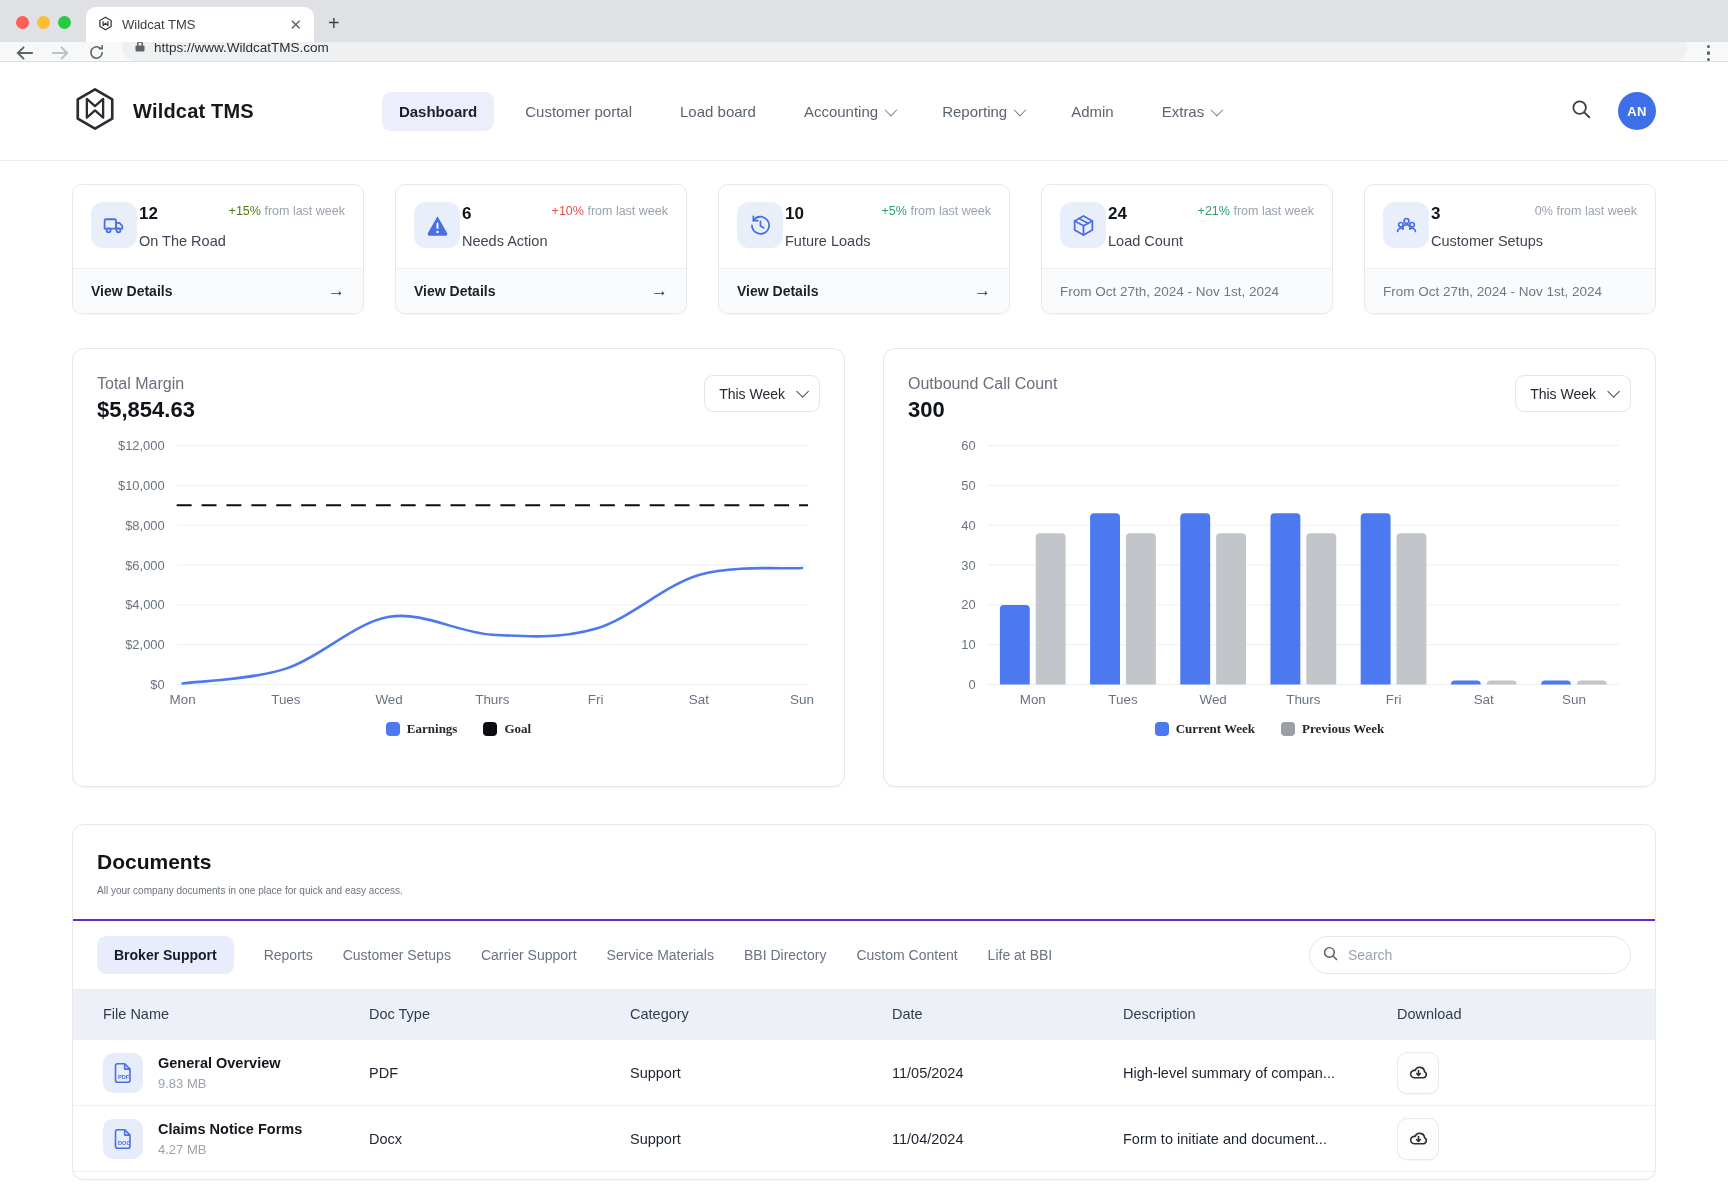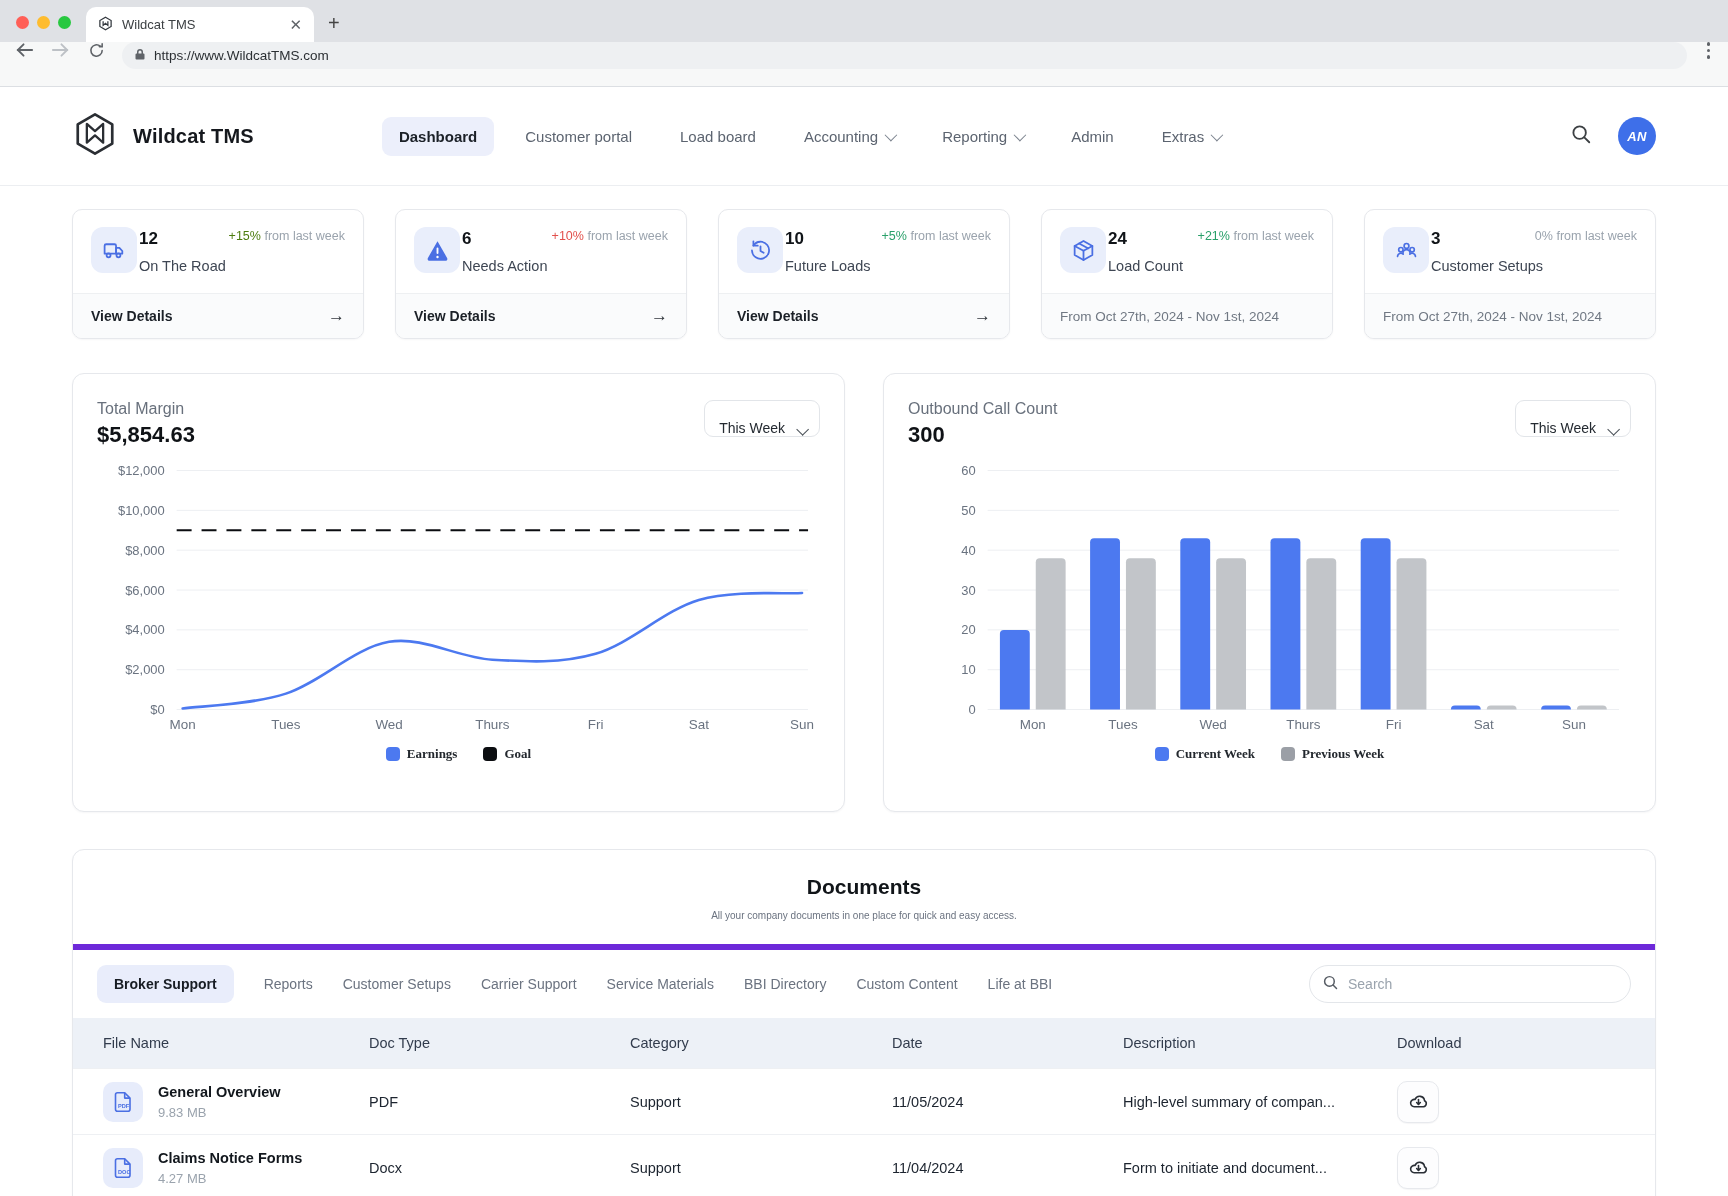--- a/index.html
+++ b/index.html
@@ -9,41 +9,41 @@
   
   .tabstrip { height:42px; background:#dfe1e5; position:relative; display:flex; align-items:flex-end; }
   .traffic { position:absolute; left:16px; top:16px; display:flex; gap:8px; }
   .dot { width:13px; height:13px; border-radius:50%; }
   .dot.r{background:#ff5f57;} .dot.y{background:#febc2e;} .dot.g{background:#28c840;}
   .tab { margin-left:86px; width:228px; height:35px; background:#fff; border-radius:10px 10px 0 0;
     display:flex; align-items:center; gap:9px; padding:0 12px; font-size:13px; color:#3c4043; }
   .tab .title { flex:1; white-space:nowrap; overflow:hidden; }
   .tab .close { color:#5f6368; font-size:15px; line-height:1; cursor:default; }
   .newtab { margin:0 0 9px 14px; font-size:20px; color:#444; line-height:1; }
-  .toolbar { height:45px; background:#f7f8f8; display:flex; align-items:flex-start; gap:16px;
+  .toolbar { height:20px; background:#f7f8f8; display:flex; align-items:flex-end; gap:16px;
     padding:0 14px; border-bottom:1px solid #dcdfe3; }
   .navbtn { width:20px; text-align:center; color:#5f6368; }
   .navbtn svg { display:block; margin:auto; }
   .omnibox { flex:1; height:27px; background:#eef0f2; border-radius:14px; display:flex;
     align-items:center; gap:8px; padding:0 12px; font-size:13.5px; color:#2b2f33; }
   .kebab { display:flex; flex-direction:column; gap:3px; padding:0 4px; }
   .kebab i { width:3.5px; height:3.5px; border-radius:50%; background:#5f6368; }
 
   
   .site-header { height:99px; display:flex; align-items:center; padding:0 72px;
     border-bottom:1px solid #eceef1; background:#fff; }
   .brand { display:flex; align-items:center; gap:15px; }
   .brand-name { font-size:20px; font-weight:700; color:#15181d; letter-spacing:.2px; }
   .main-nav { display:flex; align-items:center; gap:14px; margin-left:128px; }
   .nav-item { padding:11px 17px; font-size:15px; color:#5c6470; border-radius:9px;
     display:flex; align-items:center; gap:7px; cursor:default; white-space:nowrap; }
   .nav-item.active { background:#eceffb; color:#1b2027; font-weight:600; }
   .chev { width:9px; height:9px; border-right:1.7px solid #7a828d; border-bottom:1.7px solid #7a828d;
     transform:rotate(45deg) translateY(-2px); }
-  .header-right { margin-left:auto; display:flex; align-items:center; gap:26px;font-style:italic; }
+  .header-right { margin-left:auto; display:flex; align-items:center; gap:26px; }
   .avatar { width:38px; height:38px; border-radius:50%; background:#3e6fe9; color:#fff;
     font-size:13px; font-weight:700; display:grid; place-items:center; letter-spacing:.3px; }
 
   
   .stats { display:flex; gap:31px; padding:23px 72px 0; }
   .stat-card { flex:1; border:1px solid #e6e8ec; border-radius:10px; background:#fff;
     overflow:hidden; box-shadow:0 1px 2px rgba(16,24,40,.04); }
   .stat-body { position:relative; display:flex; gap:2px; padding:17px 18px 19px; }
   .icon-tile { width:46px; height:46px; border-radius:12px; background:#e9eefb;
     display:grid; place-items:center; flex:none; }
@@ -57,31 +57,31 @@
   .arrow-glyph { font-size:17px; color:#30353b; }
 
   
   .charts { display:flex; gap:38px; padding:34px 72px 0; }
   .chart-card { flex:1; border:1px solid #e6e8ec; border-radius:12px; background:#fff;
     padding:26px 24px 14px; height:439px; box-shadow:0 1px 2px rgba(16,24,40,.04); }
   .chart-head { display:flex; justify-content:space-between; align-items:flex-start; }
   .chart-title { font-size:16px; color:#68707c; font-weight:500; }
   .chart-value { font-size:22px; font-weight:800; color:#0f1216; margin-top:4px; }
   .select-pill { height:37px; border:1px solid #e2e5e9; border-radius:9px; background:#fff;
-    display:flex; align-items:flex-end; gap:11px; padding:0 14px; font-size:14px; color:#242a31; cursor:default; }
+    display:flex; align-items:center; gap:11px; padding:0 14px; font-size:14px; color:#242a31; cursor:default; }
   .select-pill .chev { transform:rotate(45deg) translateY(-3px); border-color:#4a5158; }
   .chart-svg { width:100%; height:272px; margin-top:16px; display:block; }
   .legend { display:flex; justify-content:center; gap:26px; margin-top:10px; }
   .legend-item { display:flex; align-items:center; gap:7px; font-size:13px; font-weight:600; color:#23282e;font-family:Liberation Serif, serif; }
   .legend-swatch { width:14px; height:14px; border-radius:4px; }
 
   
   .docs-card { margin:37px 72px 0; border:1px solid #e6e8ec; border-radius:12px; background:#fff;
     box-shadow:0 1px 2px rgba(16,24,40,.04); }
-  .docs-head { padding:25px 24px 23px; border-bottom:6px solid #6d28d9;text-align:center; }
+  .docs-head { padding:25px 24px 23px; border-bottom:2px solid #6d28d9; }
   .docs-title { font-size:21px; font-weight:700; color:#111519; }
   .docs-sub { font-size:10px; color:#6b7380; margin-top:11px; }
   .docs-toolbar { display:flex; align-items:center; padding:15px 24px; }
   .doc-tabs { display:flex; align-items:center; gap:30px; }
   .doc-tab { font-size:14px; color:#6b7380; cursor:default; white-space:nowrap; }
   .doc-tab.active { background:#e9edfb; color:#171c23; font-weight:600; padding:11px 17px; border-radius:9px; }
   .search-box { margin-left:auto; width:322px; height:38px; border:1px solid #e3e6ea; border-radius:19px;
     display:flex; align-items:center; gap:9px; padding:0 12px; background:#fff; }
   .search-box input { border:none; outline:none; flex:1; font-size:14px; color:#30363d;
     font-family:"Liberation Sans", sans-serif; background:transparent; }

